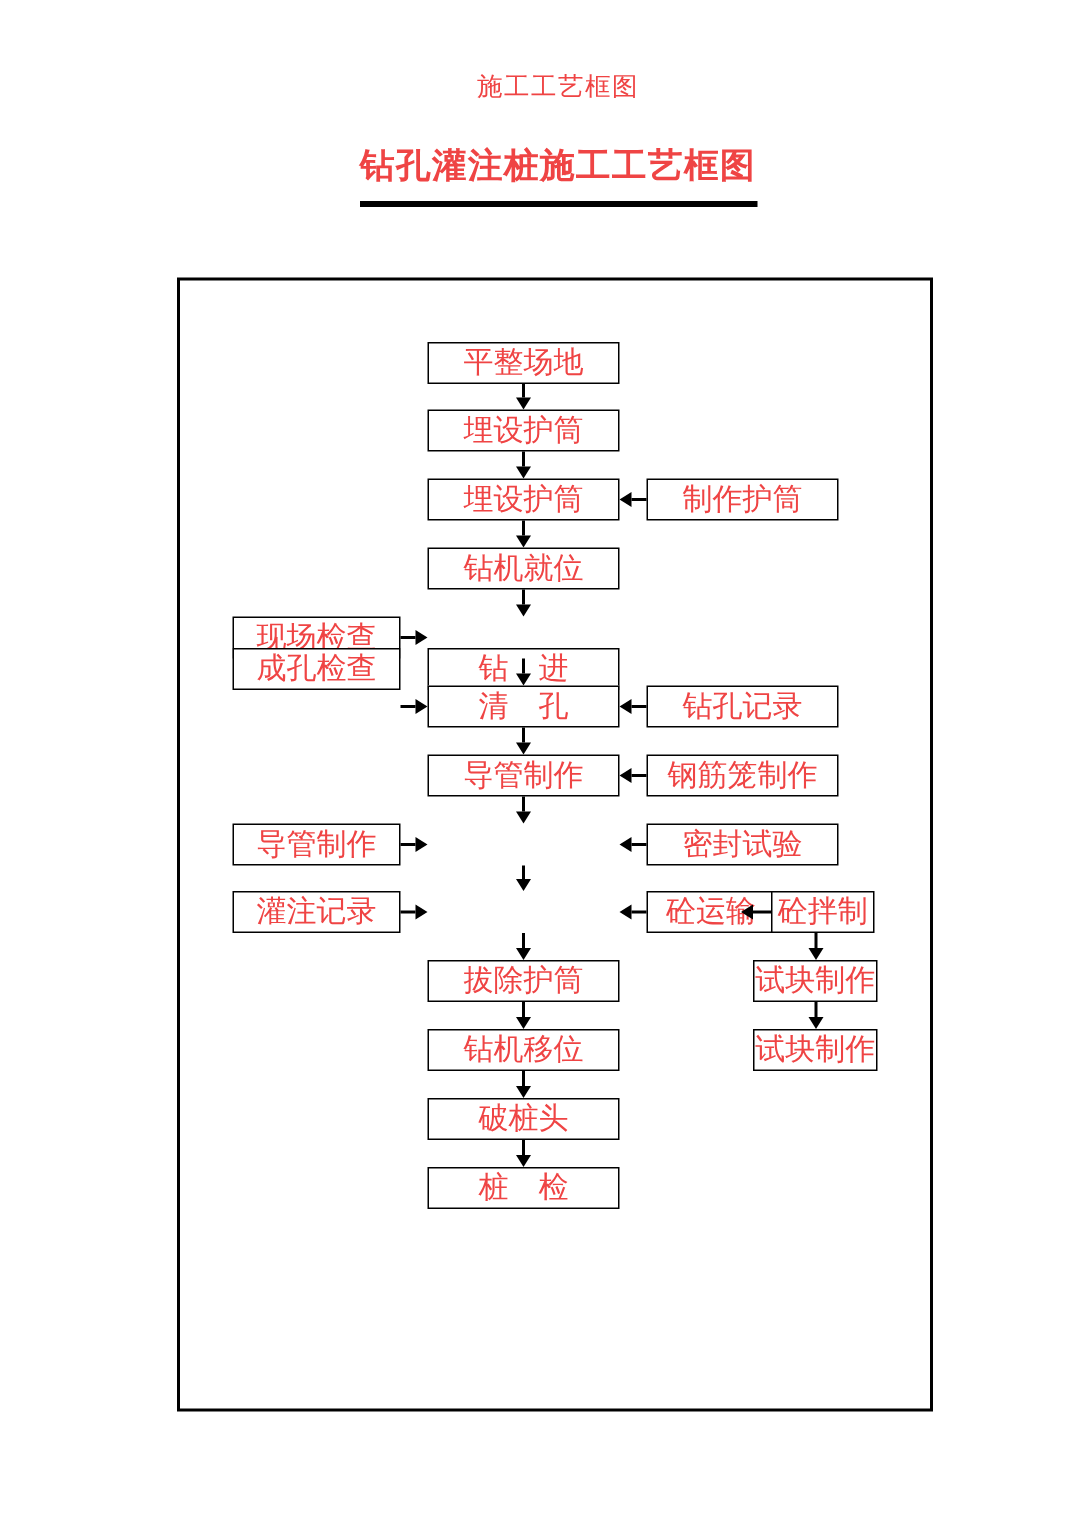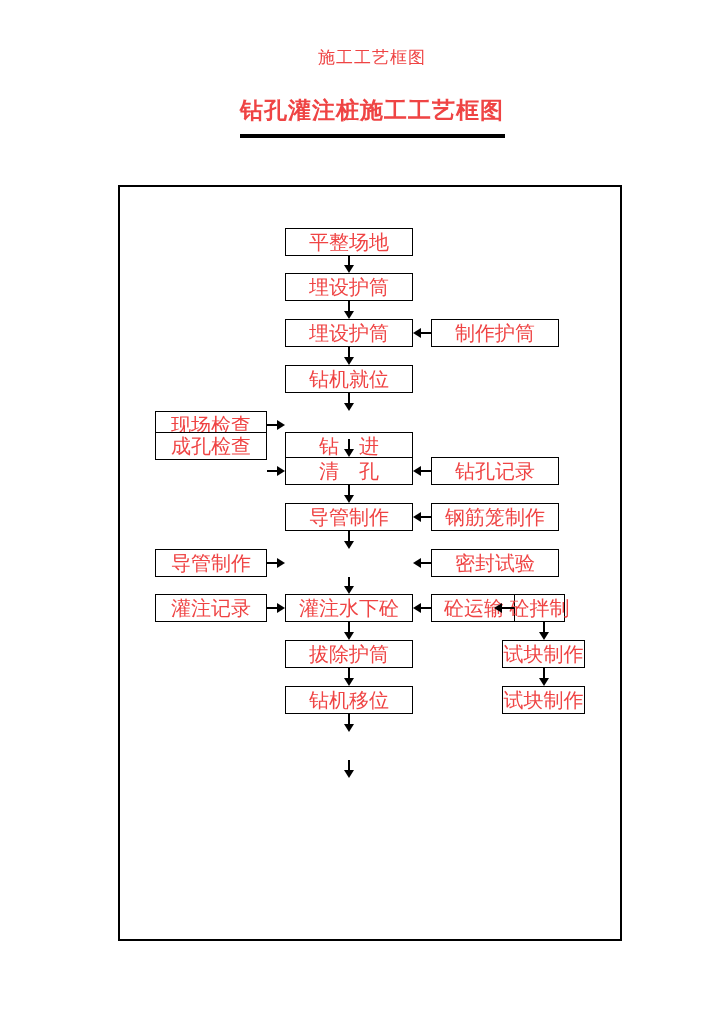--- a/index.html
+++ b/index.html
@@ -41,21 +41,21 @@
   #n-pile-test{top:778px}
   
   #n-site-check,#n-hole-check,#n-conduit-making,#n-pour-record{left:155px;width:112px;}
   #n-site-check{top:411px}#n-hole-check{top:432px}#n-conduit-making{top:549px}
   #n-pour-record{top:594px}
   
   #n-casing-making,#n-drill-record,#n-cage-making,#n-seal-test{left:431px;width:128px;}
   #n-casing-making{top:319px}#n-drill-record{top:457px}#n-cage-making{top:503px}
   #n-seal-test{top:549px}
   #n-concrete-transport{left:431px;width:86px;top:594px}
-  #n-concrete-mixing{left:514px;width:51px;top:594px}
+  #n-concrete-mixing{left:514px;width:69px;top:594px}
   #n-test-block-making{left:502px;width:83px;top:640px}
   #n-test-block-testing{left:502px;width:83px;top:686px}
   
   .va{position:absolute;width:2px;background:#000;}
   .va::after{
     content:"";position:absolute;top:100%;left:50%;margin-left:-5px;
     border-left:5px solid transparent;border-right:5px solid transparent;
     border-top:8px solid #000;
   }
   .ha{position:absolute;height:2px;background:#000;}
@@ -81,23 +81,24 @@
 
   <div class="frame"></div>
 
   <div class="node" id="n-level-site">平整场地</div>
   <div class="node" id="n-pile-layout">埋设护筒</div>
   <div class="node" id="n-embed-casing">埋设护筒</div>
   <div class="node" id="n-rig-in-place">钻机就位</div>
   <div class="node" id="n-drilling">钻　进</div>
   <div class="node" id="n-clean-hole">清　孔</div>
   <div class="node" id="n-install-cage">导管制作</div>
-  <div class="node" id="n-pour-concrete">灌注水下砼</div>
   <div class="node" id="n-remove-casing">拔除护筒</div>
   <div class="node" id="n-rig-relocate">钻机移位</div>
+  <div class="node" id="n-break-pile-head">破桩头</div>
+  <div class="node" id="n-pile-test">桩　检</div>
 
   <div class="node" id="n-site-check">现场检查</div>
   <div class="node" id="n-hole-check">成孔检查</div>
   <div class="node" id="n-conduit-making">导管制作</div>
   <div class="node" id="n-pour-record">灌注记录</div>
 
   <div class="node" id="n-casing-making">制作护筒</div>
   <div class="node" id="n-drill-record">钻孔记录</div>
   <div class="node" id="n-cage-making">钢筋笼制作</div>
   <div class="node" id="n-seal-test">密封试验</div>

